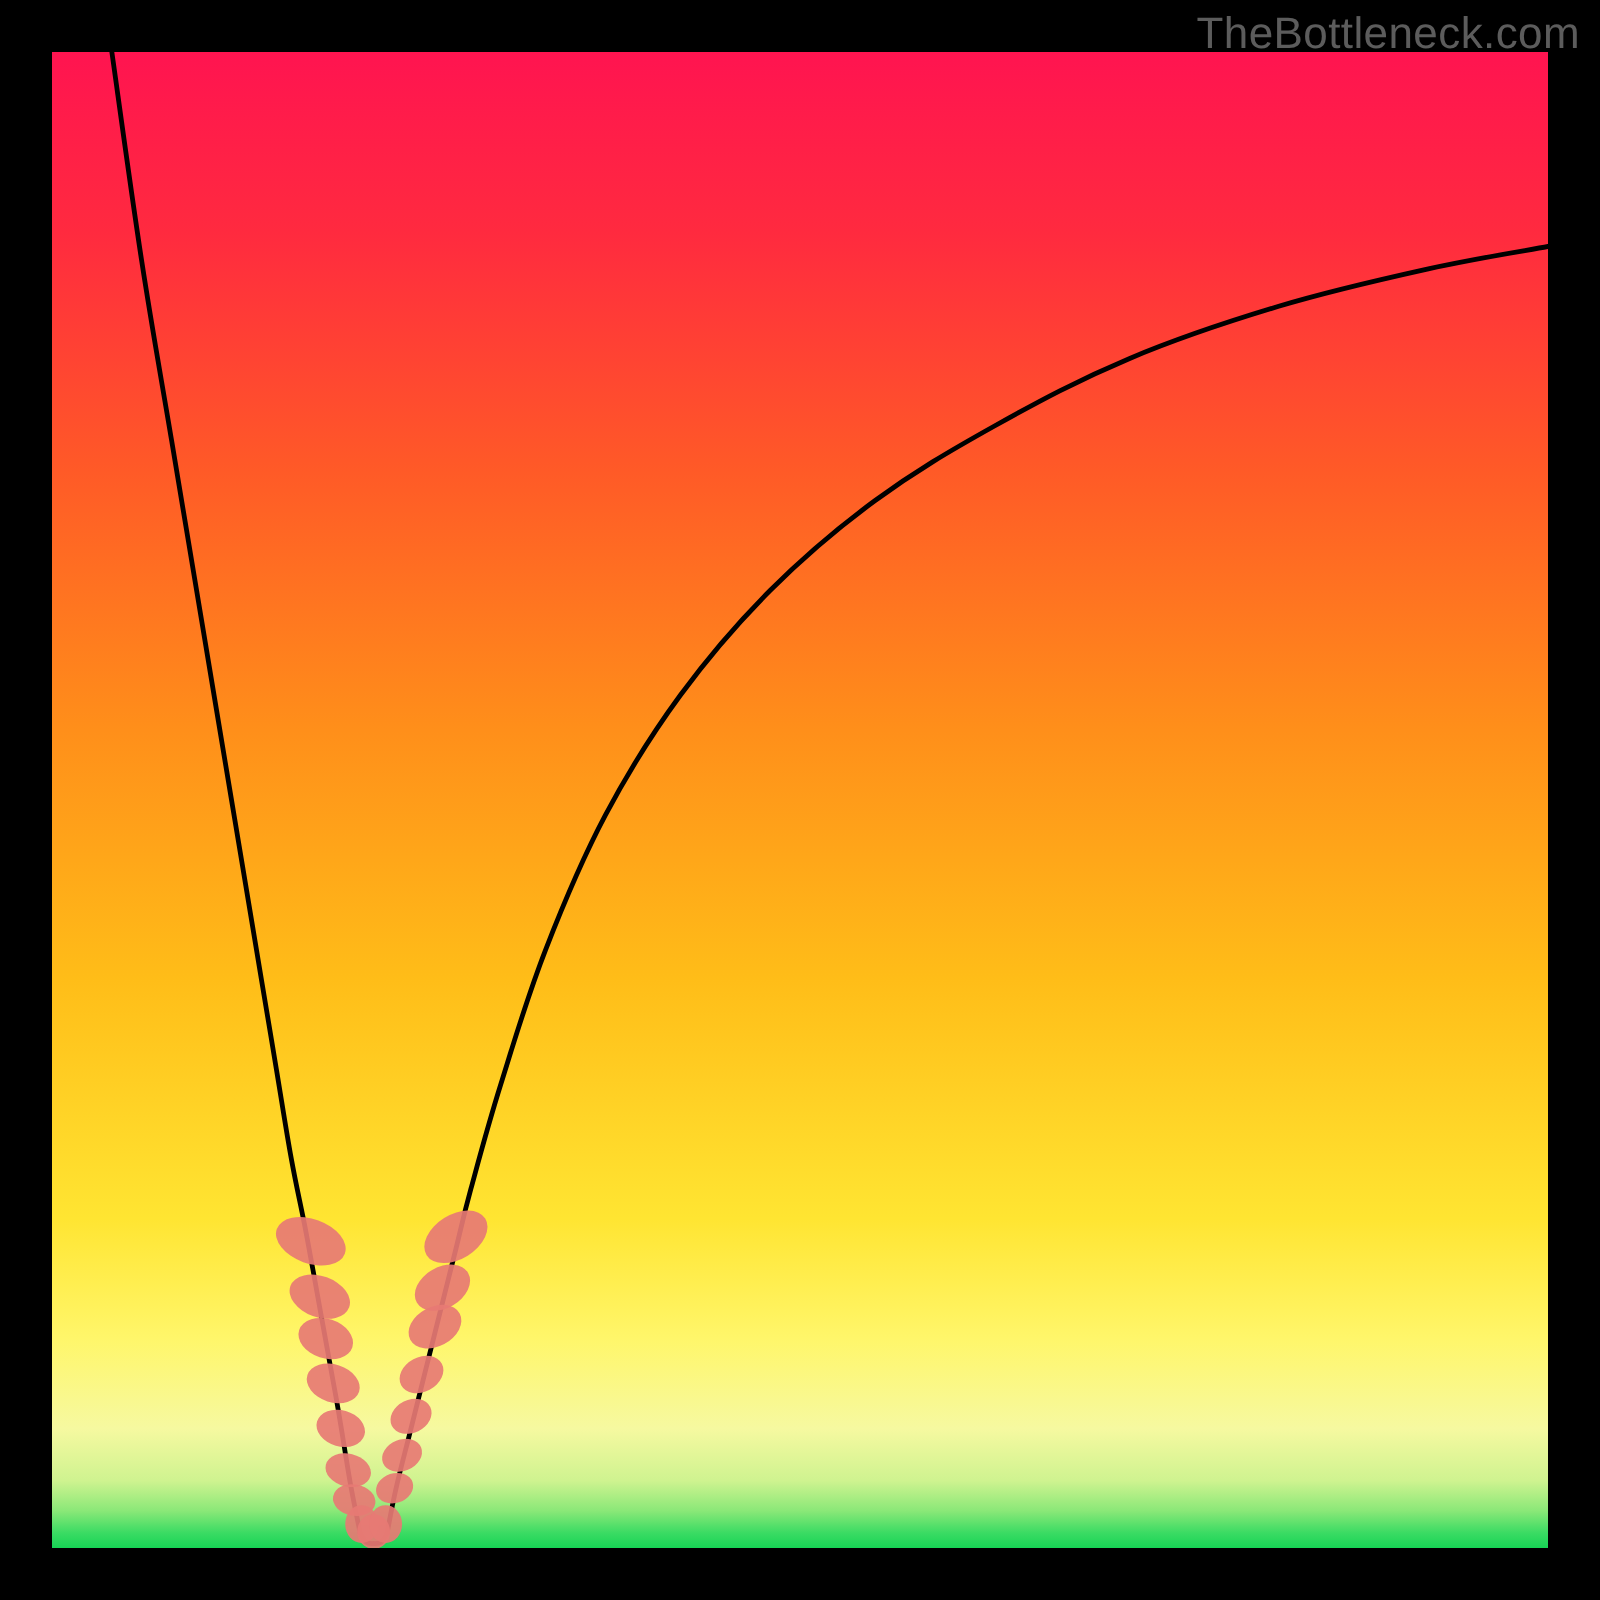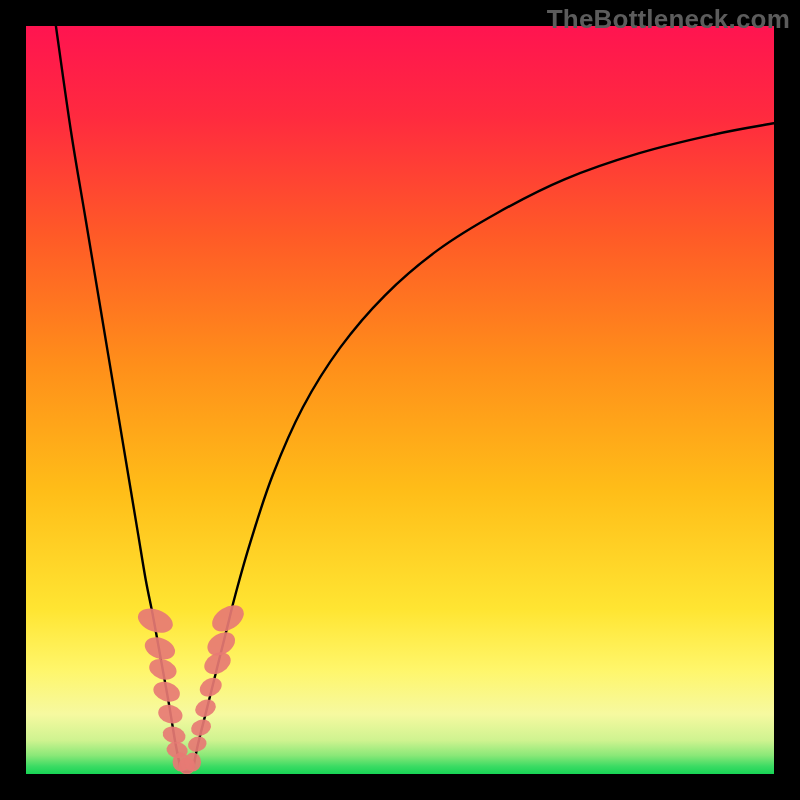--- a/index.html
+++ b/index.html
@@ -22,22 +22,22 @@
     top: 26px;
     width: 748px;
     height: 748px;
     overflow: hidden;
   }
   .watermark {
     position: absolute;
     top: 4px;
     right: 10px;
     color: #5c5c5c;
-    font-size: 26px;
-    font-weight: 700;
+    font-size: 22px;
+    font-weight: 400;
     letter-spacing: 0.2px;
     user-select: none;
   }
   svg {
     display: block;
   }
 </style>
 </head>
 <body>
 

